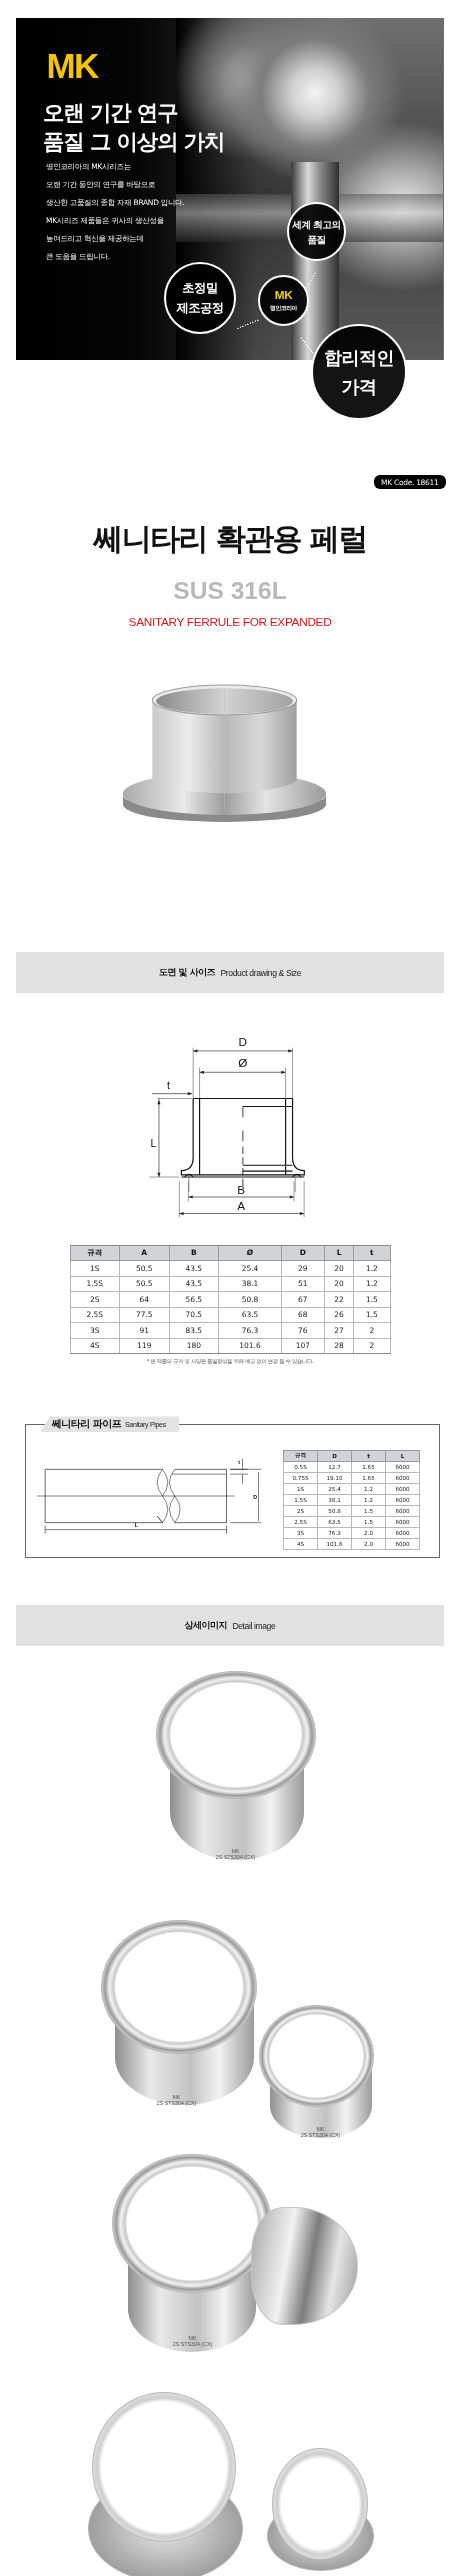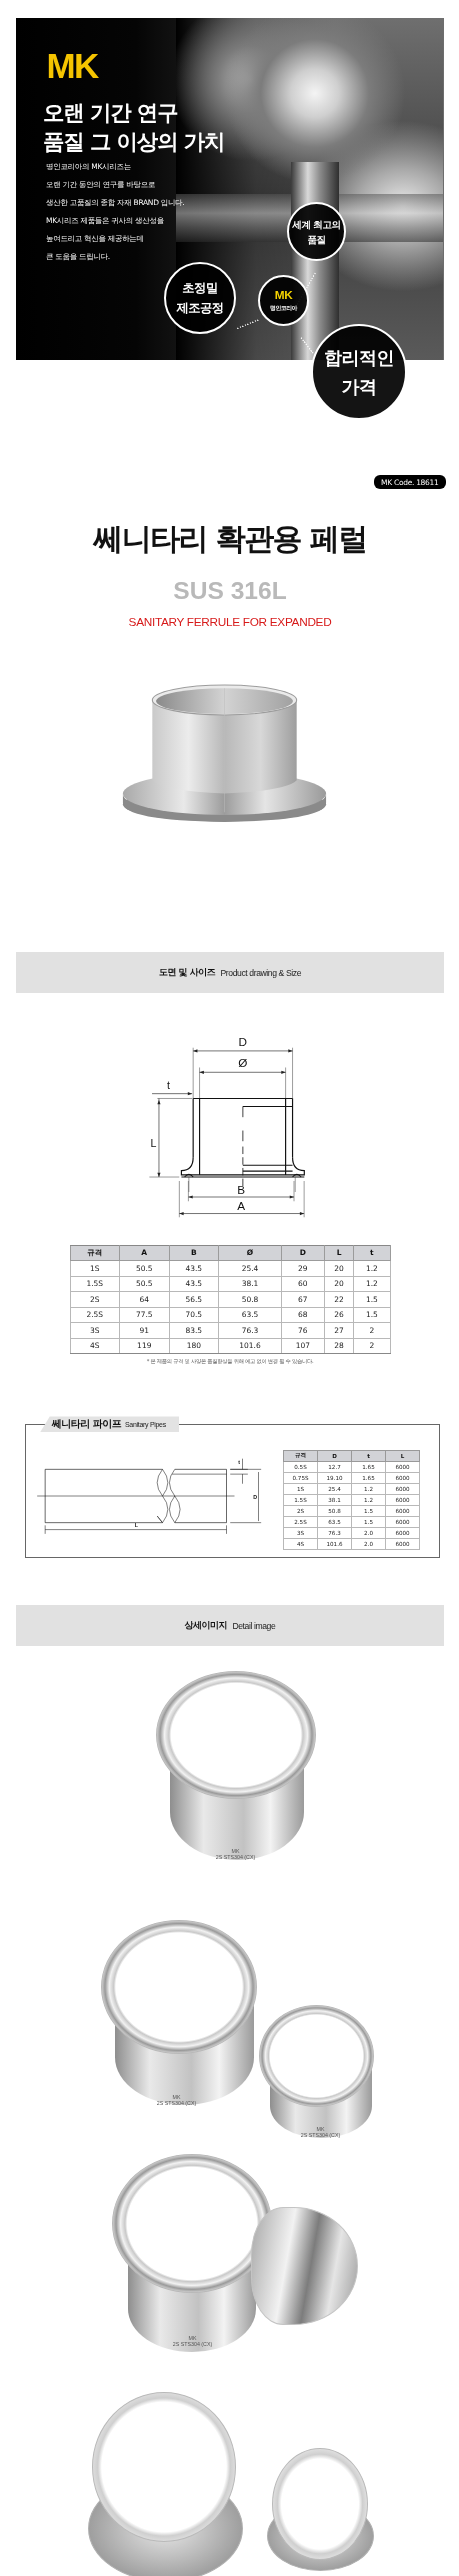--- a/index.html
+++ b/index.html
@@ -314,21 +314,21 @@
           <td>25.4</td>
           <td>29</td>
           <td>20</td>
           <td>1.2</td>
       </tr>
       <tr>
         <td>1.5S</td>
           <td>50.5</td>
           <td>43.5</td>
           <td>38.1</td>
-          <td>60</td>
+          <td>51</td>
           <td>20</td>
           <td>1.2</td>
       </tr>
       <tr>
         <td>2S</td>
           <td>64</td>
           <td>56.5</td>
           <td>50.8</td>
           <td>67</td>
           <td>22</td>

